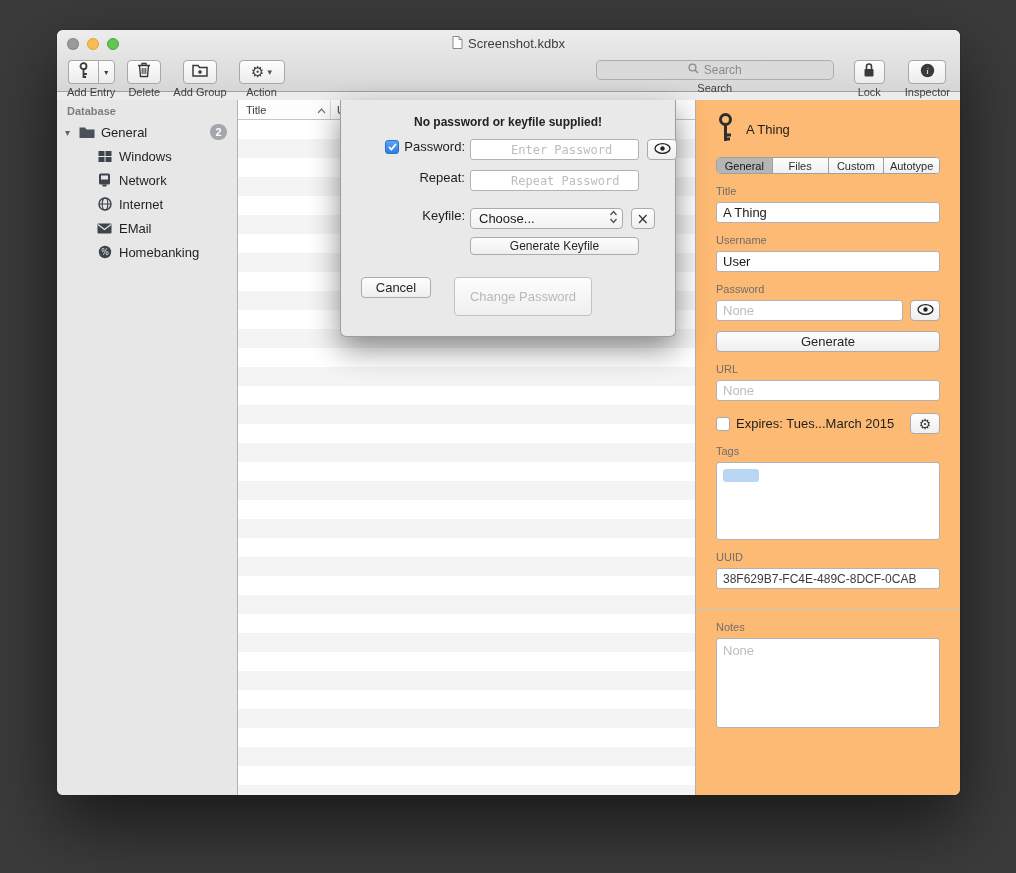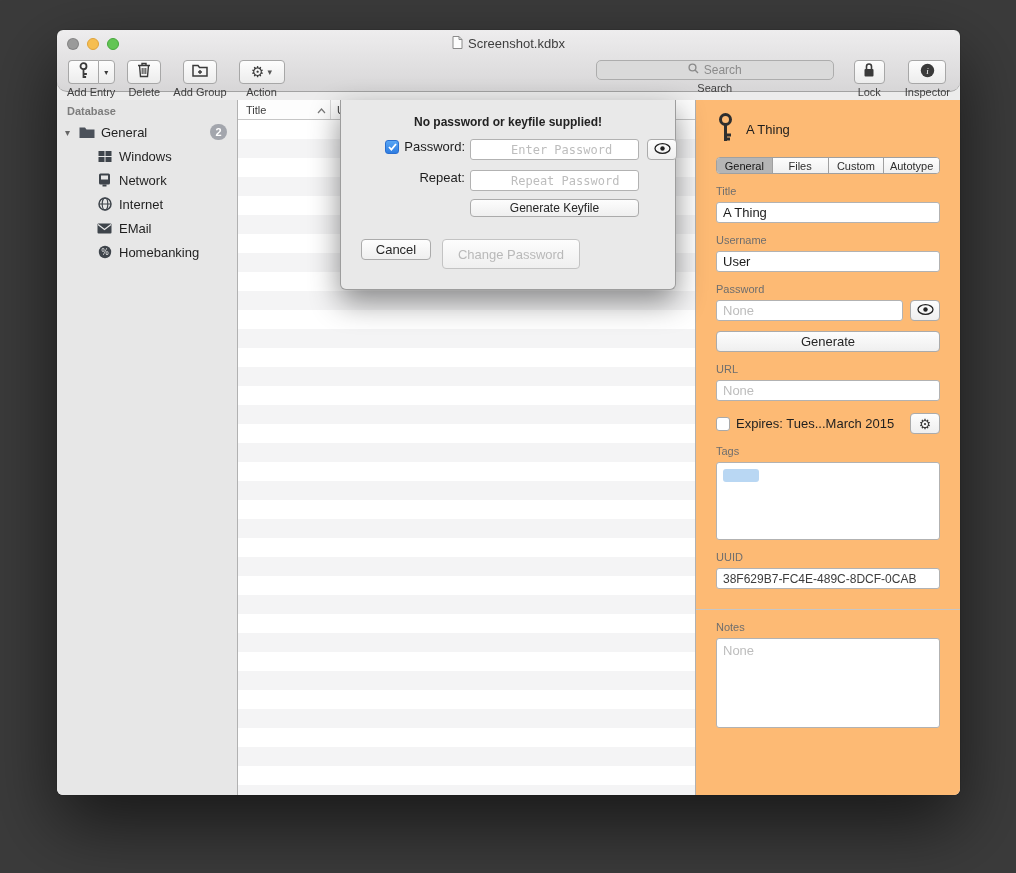--- a/index.html
+++ b/index.html
@@ -15,21 +15,21 @@
   .window {
     position:absolute; left:57px; top:30px; width:903px; height:765px;
     border-radius:6px; background:#ececec;
     box-shadow:0 28px 70px rgba(0,0,0,.6), 0 0 1px rgba(0,0,0,.7);
     overflow:hidden;
   }
 
   
   .chrome {
     height:62px; background:linear-gradient(#eeedee,#d7d6d7);
-    border-bottom:1px solid #a2a2a2; position:relative;border-radius:10px;
+    border-bottom:1px solid #a2a2a2; position:relative;
   }
   .titlebar { height:27px; position:relative; display:flex; align-items:center; justify-content:center; }
   .traffic { position:absolute; left:10px; top:8px; display:flex; gap:8px; }
   .light { width:12px; height:12px; border-radius:50%; border:1px solid rgba(0,0,0,.15); }
   .light.close { background:#9a9a9a; }
   .light.min   { background:#f6be50; border-color:#dfa33b; }
   .light.zoom  { background:#62c554; border-color:#47a83c; }
   .win-title { display:flex; align-items:center; gap:5px; font-size:13px; color:#3e3e3e; }
 
   .toolbar { height:43px; display:flex; align-items:flex-start; padding:3px 10px 0 10px; }
@@ -160,21 +160,21 @@
     width:175px; height:21px; background:linear-gradient(#fdfdfd,#f1f1f1);
     border:1px solid #ababab; border-radius:4px; margin-left:5px;
     display:flex; align-items:center; font-size:13px; color:#1b1b1b; padding:0 4px 0 8px;
   }
   .popup .popup-text { flex:1; }
   .x-btn { width:28px; height:21px; margin-left:8px; font-size:15px; color:#333; font-family:"DejaVu Sans",sans-serif; }
   .gk-row { margin-top:8px; padding-left:109px; }
   .gk-btn { width:169px; height:18px; font-size:12px; }
   .btn-row { margin-top:22px; display:flex; gap:11px; }
   .cancel-btn { width:70px; height:21px; }
-  .change-btn { width:138px; height:30px; color:#b9b9b9; border-color:#c3c3c3; }
+  .change-btn { width:138px; height:39px; color:#b9b9b9; border-color:#c3c3c3;margin-left:12px; }
 </style>
 </head>
 <body>
 
 <div class="window">
 
   <div class="chrome">
     <div class="titlebar">
       <div class="traffic">
         <div class="light close"></div>
@@ -462,20 +462,37 @@
       </button>
     </div>
 
     <div class="form-row">
       <div class="form-label">
         <span>Repeat:</span>
       </div>
       <input class="tf mono form-field" placeholder="Repeat Password" style="">
     </div>
 
+    <div class="form-row" style="margin-top:17px;">
+      <div class="form-label">
+        <span>Keyfile:</span>
+      </div>
+      <div class="popup">
+        <span class="popup-text">Choose...</span>
+        <span>
+          <svg width="9" height="14" viewBox="0 0 9 14">
+              <path d="M1.5 5l3-3.5L7.5 5" fill="none" stroke="#555" stroke-width="1.4"></path>
+              <path d="M1.5 9l3 3.5L7.5 9" fill="none" stroke="#555" stroke-width="1.4"></path>
+            </svg>
+        </span>
+      </div>
+      <button class="push x-btn">
+        <span>×</span>
+      </button>
+    </div>
 
     <div class="gk-row">
       <button class="push gk-btn">Generate Keyfile</button>
     </div>
 
     <div class="btn-row">
       <button class="push cancel-btn">Cancel</button>
       <button class="push change-btn">Change Password</button>
     </div>
   </div>

